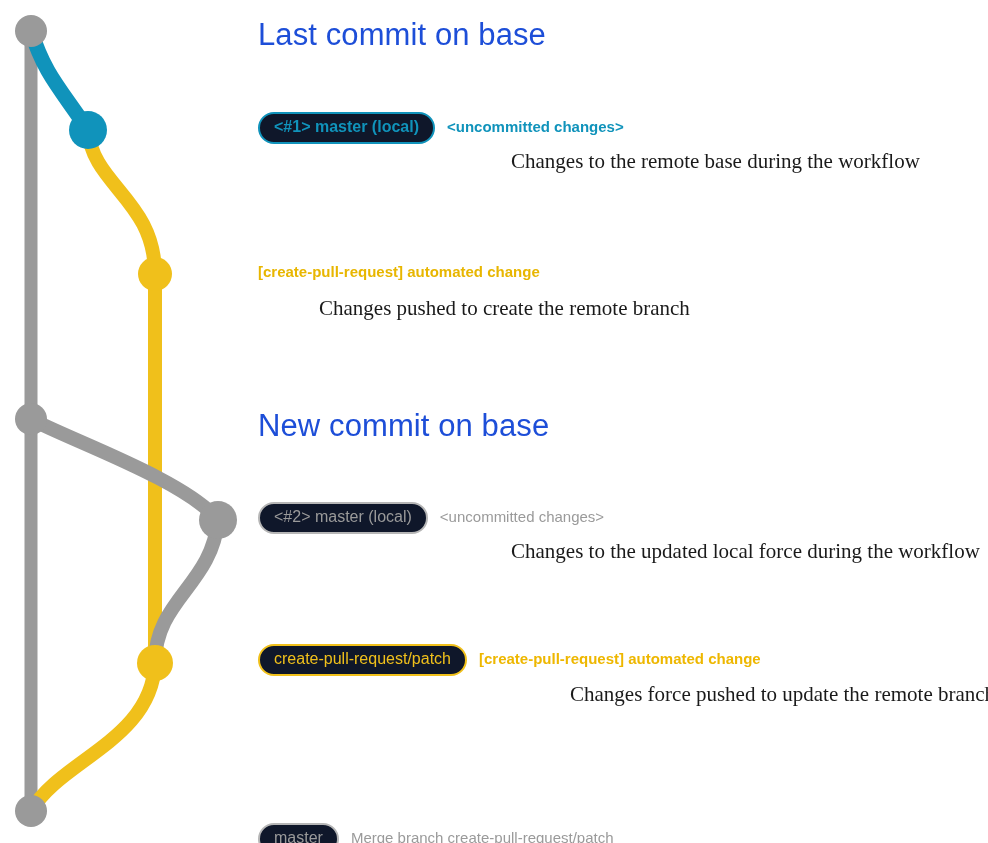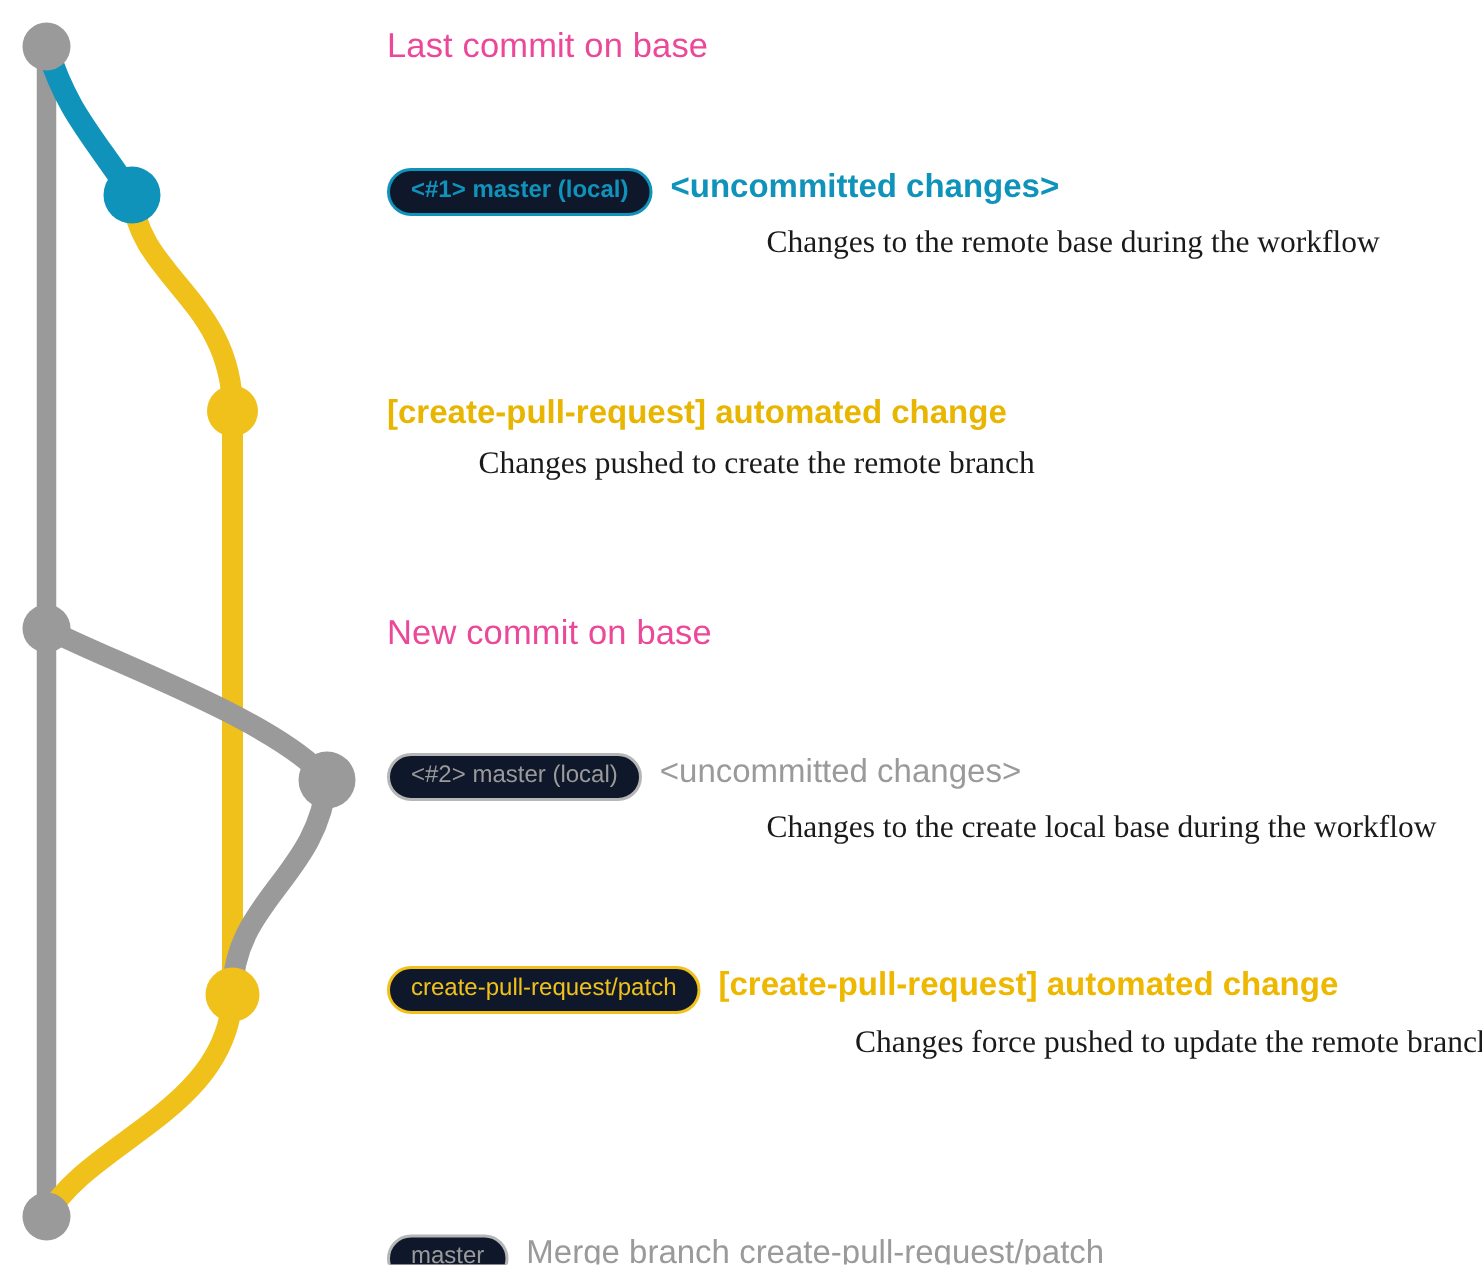--- a/index.html
+++ b/index.html
@@ -27,22 +27,22 @@
 
   .row {
     position: absolute;
     display: flex;
     align-items: baseline;
     white-space: nowrap;
   }
 
   
   .base-note {
-    font-size: 23px;
-    color: #ec4899;
+    font-size: 31px;
+    color: #1d4ed8;
     letter-spacing: 0.1px;
   }
 
   
   .pill {
     display: inline-block;
     border: 2px solid;
     border-radius: 17px;
     padding: 5px 14px 7px 14px;
     font-size: 16px;
@@ -50,21 +50,21 @@
     background: #0f172a;
     box-sizing: border-box;
   }
   .pill.teal   { border-color: #1093bb; color: #1093bb; font-weight: bold; }
   .pill.gray   { border-color: #b6b6b6; color: #9a9a9a; }
   .pill.yellow { border-color: #f0c01b; color: #f0c01b; font-weight: normal; }
   .pill.gray-solid { border-color: #b6b6b6; color: #9a9a9a; }
 
   
   .subject {
-    font-size: 22px;
+    font-size: 15px;
     line-height: 1;
   }
   .subject.teal   { color: #1093bb; font-weight: bold; }
   .subject.gray   { color: #9a9a9a; }
   .subject.yellow { color: #e8b600; font-weight: bold; }
   .subject.yellow-b { color: #eeb700; font-weight: bold; }
 
   
   .caption {
     position: absolute;
@@ -122,21 +122,21 @@
 
 <div class="row" style="left:258px; top:408px;text-align:center;">
   <span class="base-note">New commit on base</span>
 </div>
 
 <div class="row" style="left:258px; top:502px;">
   <span class="pill gray">&lt;#2&gt; master (local)</span>
   <span class="badge-gap"></span>
   <span class="subject gray">&lt;uncommitted changes&gt;</span>
 </div>
-<div class="caption" style="left:511px; top:539px;">Changes to the create local base during the workflow</div>
+<div class="caption" style="left:511px; top:539px;">Changes to the updated local force during the workflow</div>
 
 <div class="row" style="left:258px; top:644px;">
   <span class="pill yellow">create-pull-request/patch</span>
   <span class="badge-gap"></span>
   <span class="subject yellow-b">[create-pull-request] automated change</span>
 </div>
 <div class="caption" style="left:570px; top:682px;">Changes force pushed to update the remote branch</div>
 
 <div class="row" style="left:258px; top:823px;">
   <span class="pill gray-solid">master</span>

